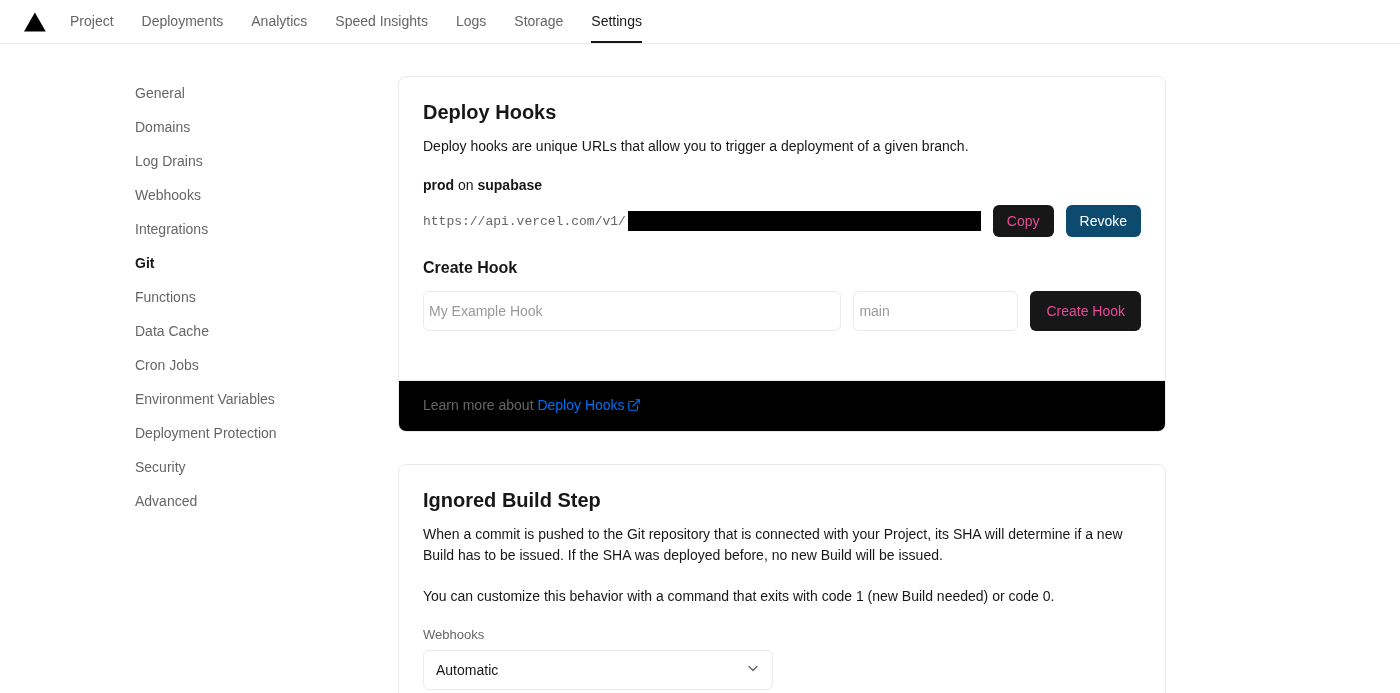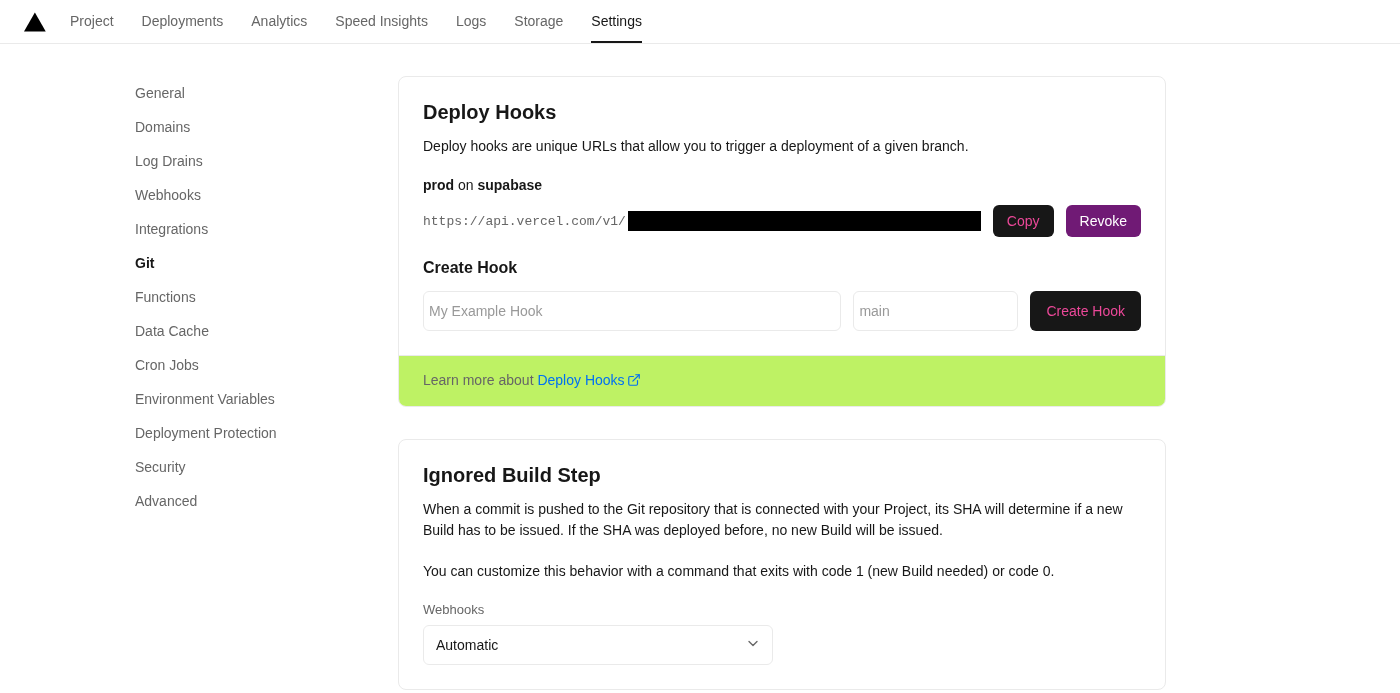--- a/index.html
+++ b/index.html
@@ -138,21 +138,21 @@
       font-weight: 500;
       display: inline-flex;
       align-items: center;
       justify-content: center;
     }
     .btn-dark {
       background: #171717;
       color: #ec4899;
     }
     .btn-red {
-      background: #701a75;
+      background: #0c4a6e;
       color: #ffffff;
     }
     .btn-large {
       height: 40px;
       padding: 0 16px;
     }
     .section-subtitle {
       font-size: 16px;
       font-weight: 600;
       margin-bottom: 14px;
@@ -173,25 +173,26 @@
     .input::placeholder {
       color: #999999;
     }
     .input-name {
       flex: 1;
     }
     .input-branch {
       width: 165px;
     }
     .card-footer {
-      background: #bef264;
+      background: #000000;
       border-top: 1px solid #eaeaea;
       padding: 16px 24px;
       font-size: 14px;
       color: #666666;
+      margin-top: 25px;
     }
     .card-footer a {
       color: #0070f3;
       text-decoration: none;
     }
     .external-link-icon {
       display: inline-block;
       vertical-align: -2px;
       margin-left: 2px;
     }

